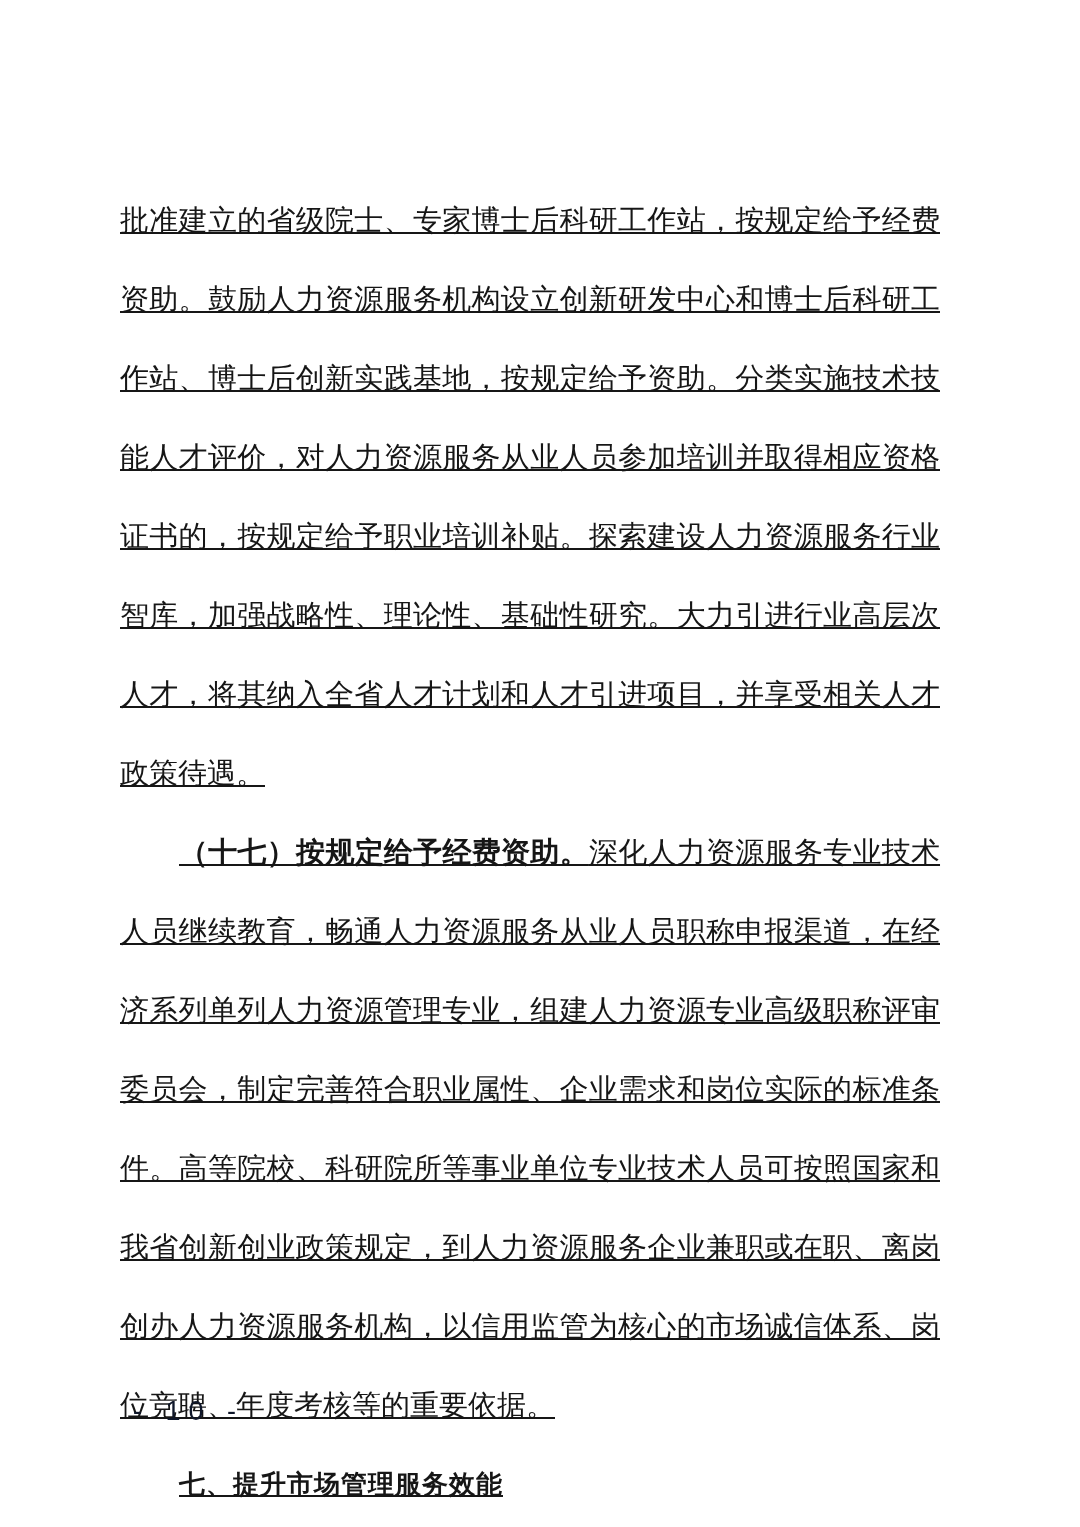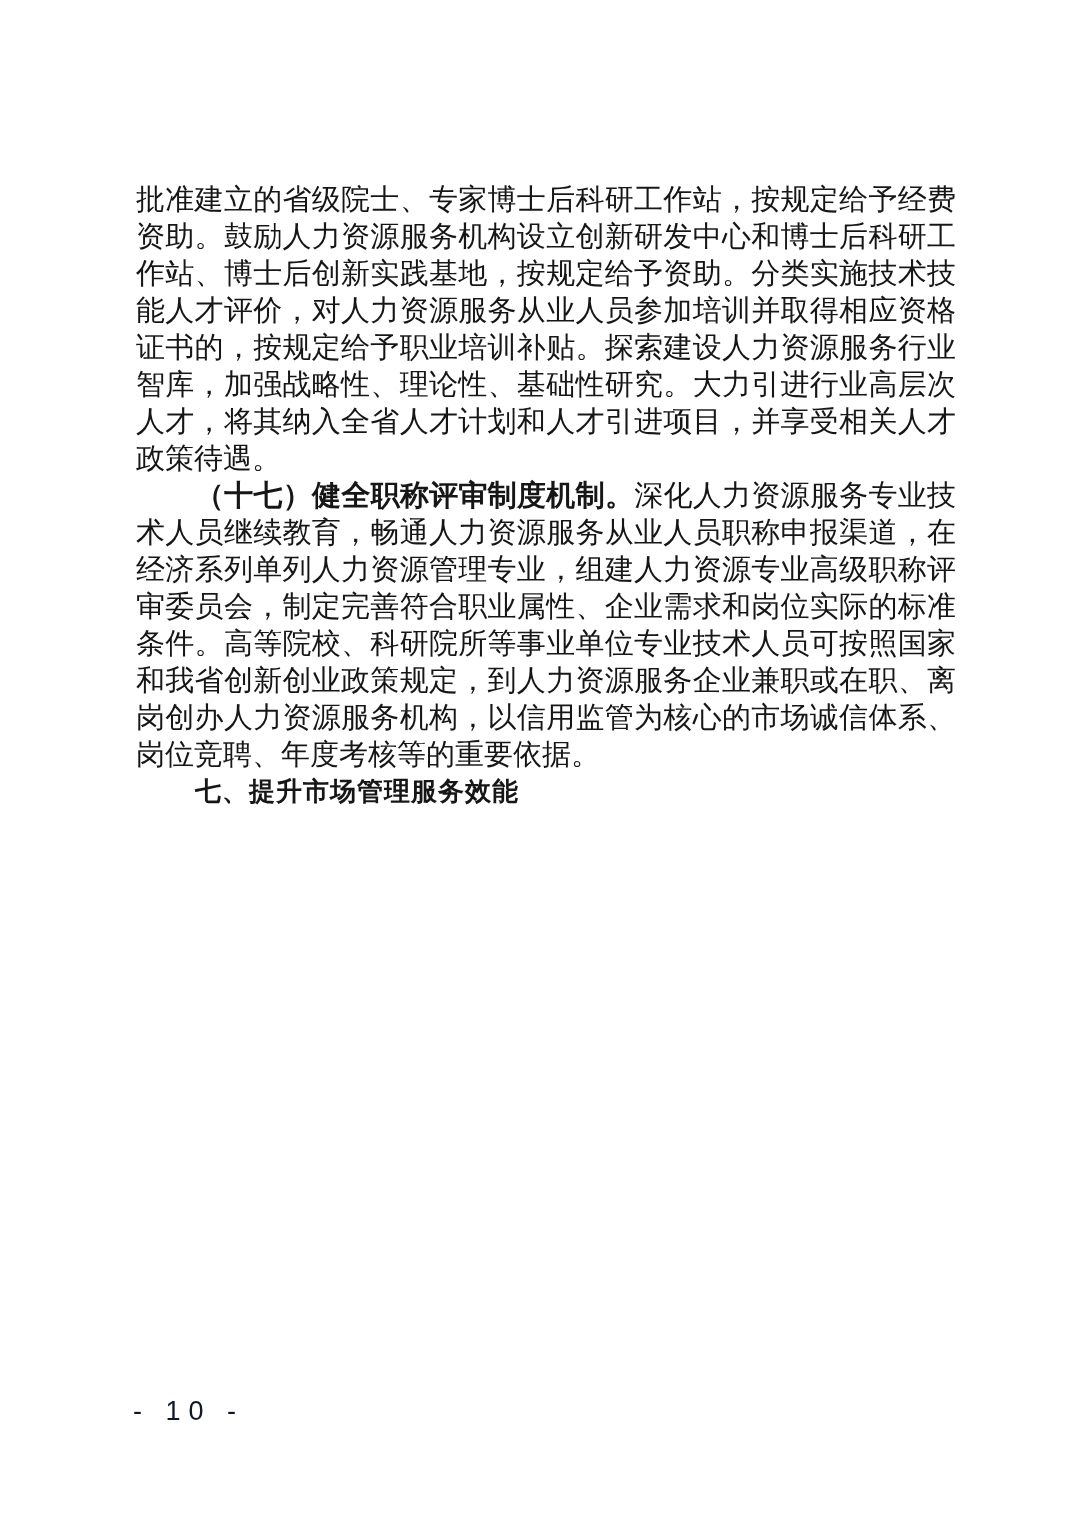--- a/index.html
+++ b/index.html
@@ -11,27 +11,28 @@
     position: relative;
     width: 1080px;
     height: 1527px;
     background: #ffffff;
     overflow: hidden;
     font-family: "Liberation Serif", "DejaVu Serif", serif;
     color: #161616;
   }
   .text-block {
     position: absolute;
-    left: 136px;
+    left: 120px;
     top: 181px;
     width: 820px;
     font-size: 29px;
-    line-height: 37px;
+    line-height: 79px;
     text-align: justify;
     text-justify: inter-character;
+    text-decoration: underline;
   }
   .text-block p {
     margin: 0;
     padding: 0;
   }
   .body-paragraph.indent {
     text-indent: 59px;
   }
   .paragraph-lead {
     font-weight: bold;
@@ -52,17 +53,17 @@
     color: #0f172a;
     font-family: Liberation Sans, sans-serif;
   }
 </style>
 </head>
 <body>
 
 <div class="page">
   <div class="text-block">
       <p class="body-paragraph"><span>批准建立的省级院士、专家博士后科研工作站，按规定给予经费资助。鼓励人力资源服务机构设立创新研发中心和博士后科研工作站、博士后创新实践基地，按规定给予资助。分类实施技术技能人才评价，对人力资源服务从业人员参加培训并取得相应资格证书的，按规定给予职业培训补贴。探索建设人力资源服务行业智库，加强战略性、理论性、基础性研究。大力引进行业高层次人才，将其纳入全省人才计划和人才引进项目，并享受相关人才政策待遇。</span></p>
-      <p class="body-paragraph indent"><strong class="paragraph-lead">（十七）健全职称评审制度机制。</strong><span>深化人力资源服务专业技术人员继续教育，畅通人力资源服务从业人员职称申报渠道，在经济系列单列人力资源管理专业，组建人力资源专业高级职称评审委员会，制定完善符合职业属性、企业需求和岗位实际的标准条件。高等院校、科研院所等事业单位专业技术人员可按照国家和我省创新创业政策规定，到人力资源服务企业兼职或在职、离岗创办人力资源服务机构，以信用监管为核心的市场诚信体系、岗位竞聘、年度考核等的重要依据。</span></p>
+      <p class="body-paragraph indent"><strong class="paragraph-lead">（十七）按规定给予经费资助。</strong><span>深化人力资源服务专业技术人员继续教育，畅通人力资源服务从业人员职称申报渠道，在经济系列单列人力资源管理专业，组建人力资源专业高级职称评审委员会，制定完善符合职业属性、企业需求和岗位实际的标准条件。高等院校、科研院所等事业单位专业技术人员可按照国家和我省创新创业政策规定，到人力资源服务企业兼职或在职、离岗创办人力资源服务机构，以信用监管为核心的市场诚信体系、岗位竞聘、年度考核等的重要依据。</span></p>
       <p class="section-heading">七、提升市场管理服务效能</p>
     </div>
   <div class="page-number">- 10 -</div>
 </div>
 
 </body></html>

